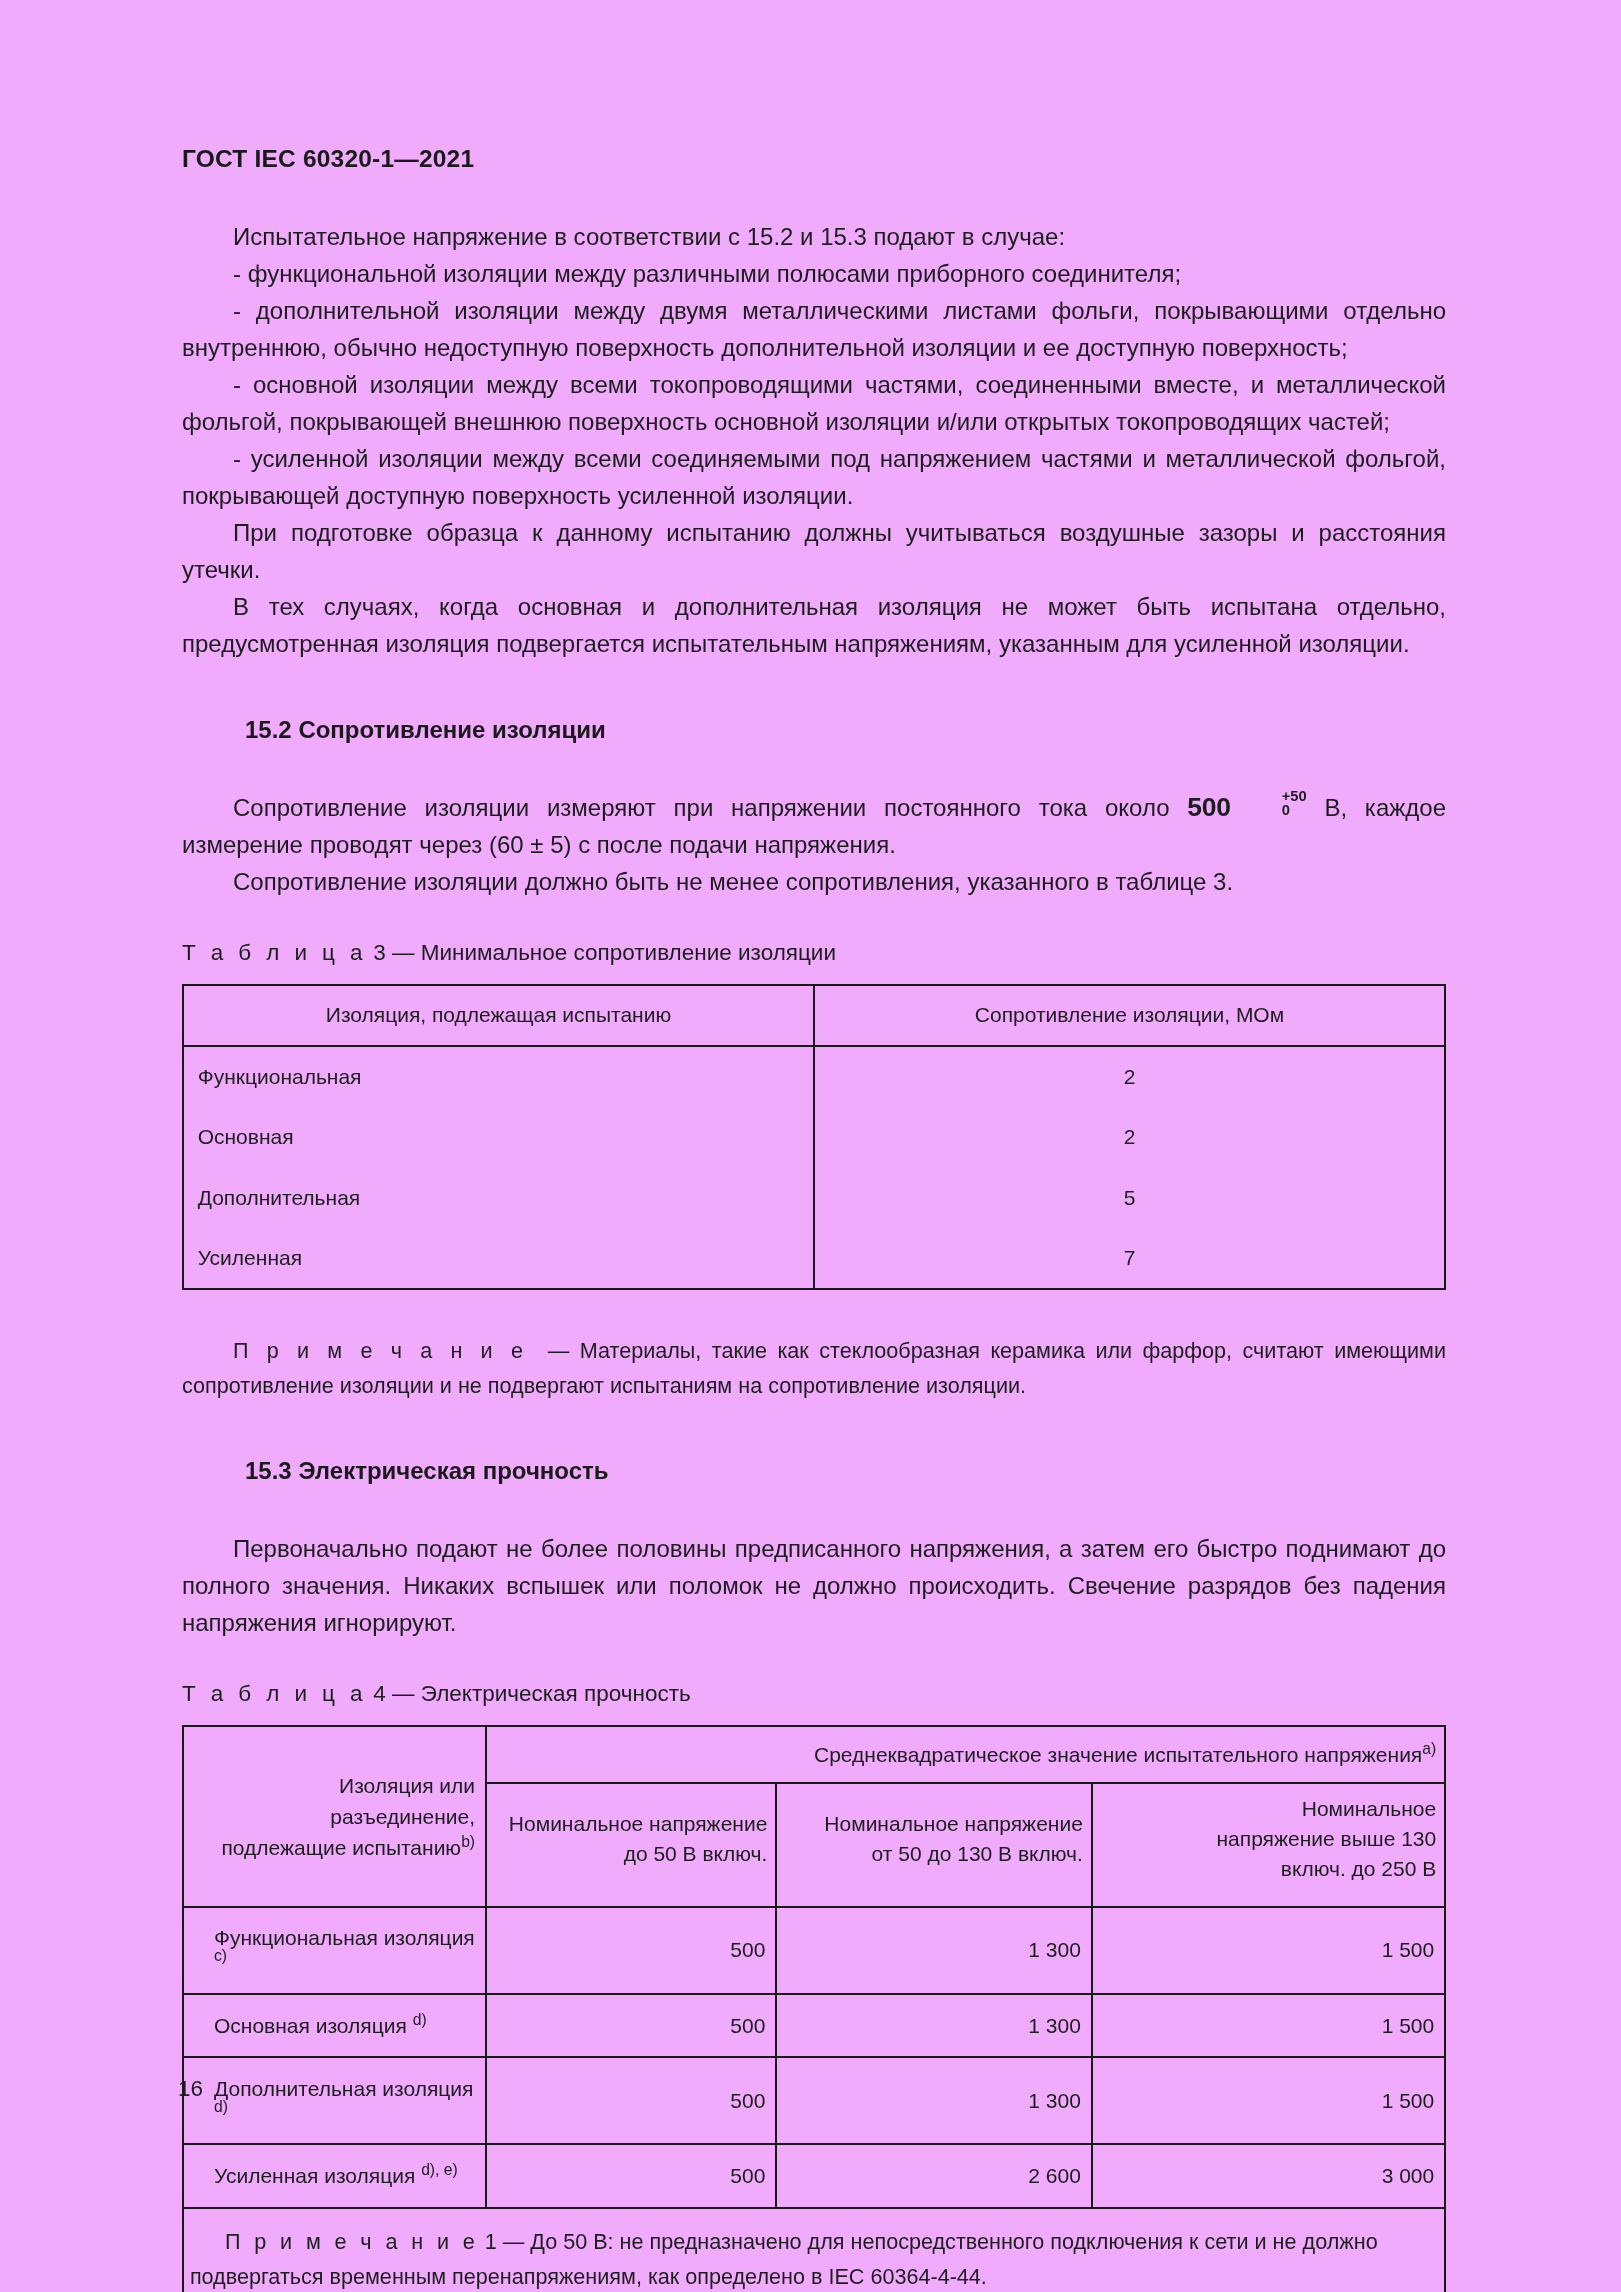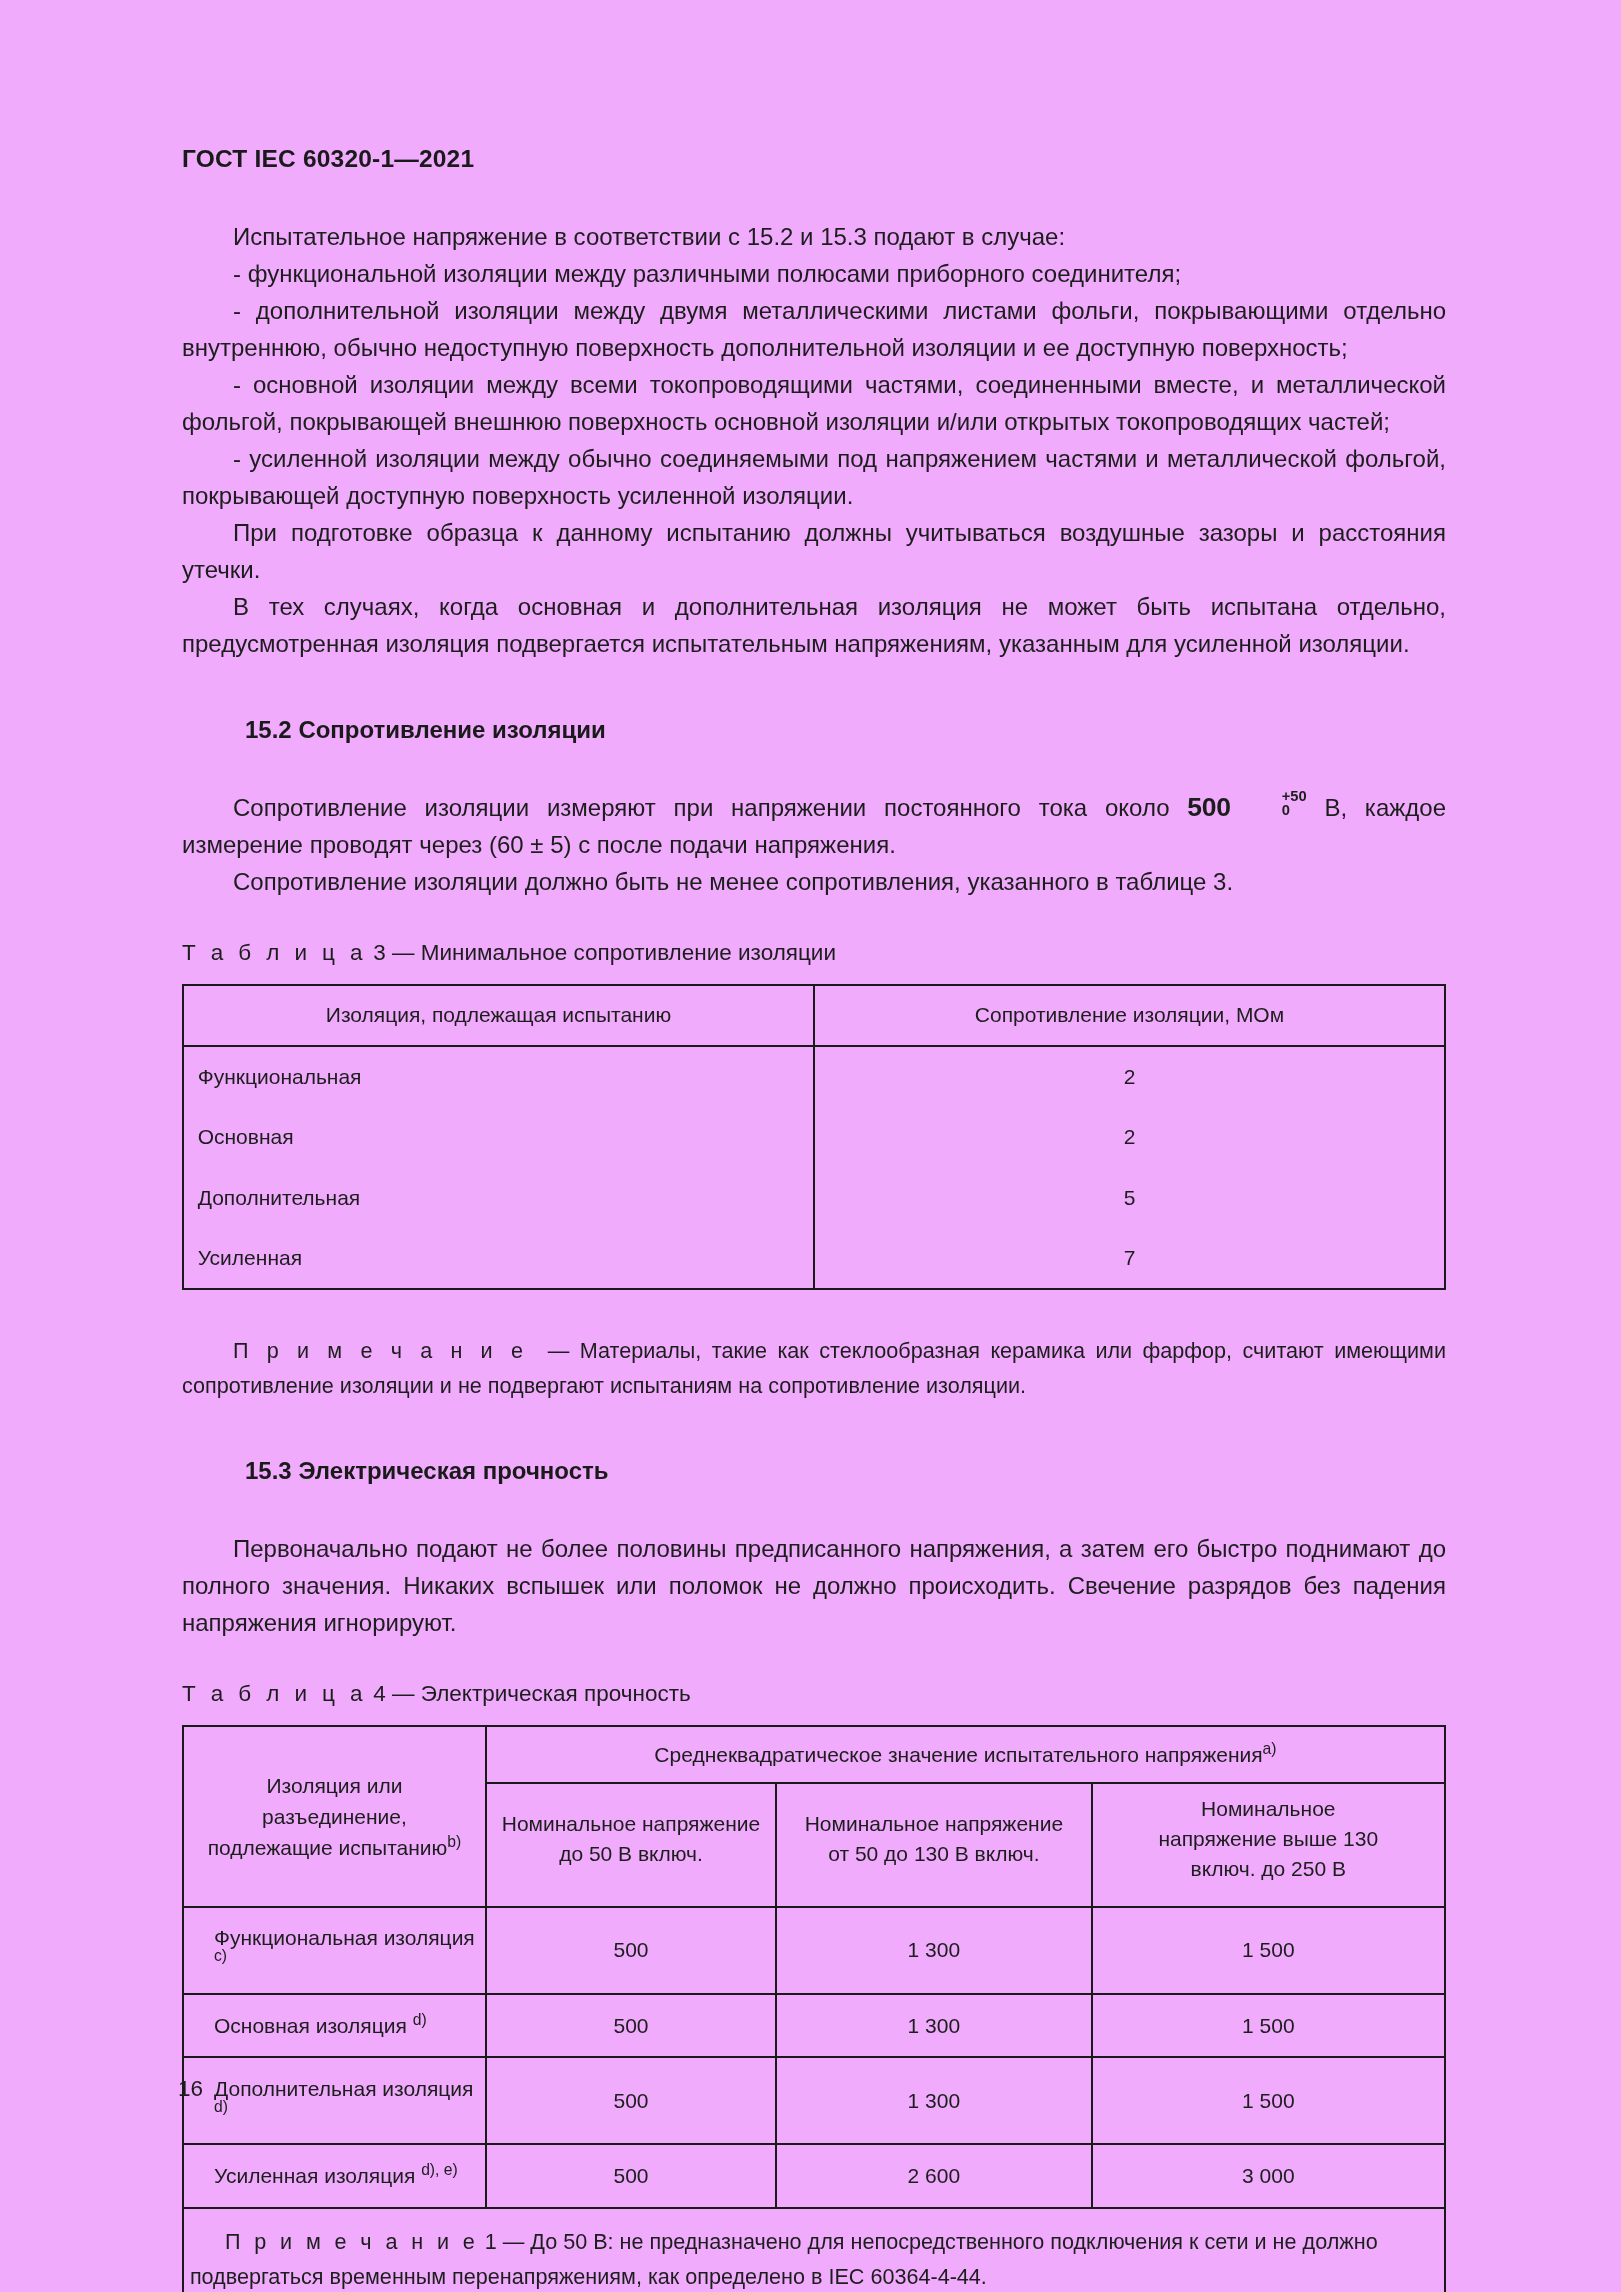--- a/index.html
+++ b/index.html
@@ -118,21 +118,21 @@
   .t3 td.c2 { text-align: center; padding-left: 0; }
 
   
   .t4 {
     border-left: 2.5px solid #1a1a1a;
     border-right: 2.5px solid #1a1a1a;
     border-top: 2.9px solid #1a1a1a;
   }
   .t4 th, .t4 td {
     border-right: 2.5px solid #1a1a1a;
-    text-align: center;
+    text-align: right;
     vertical-align: middle;
     padding: 9.8px 7.8px;
   }
   .t4 th:last-child, .t4 td:last-child { border-right: none; }
   .t4 .hd-left {
     vertical-align: middle;
     line-height: 31px;
     padding: 9.8px 9.8px;
   }
   .t4 .hd-span {
@@ -180,21 +180,21 @@
 
 <div class="page">
   <div class="content">
 
     <div class="doc-header">ГОСТ IEC 60320-1—2021</div>
 
     <p class="indent">Испытательное напряжение в соответствии с 15.2 и 15.3 подают в случае:</p>
     <p class="dash">-  функциональной изоляции между различными полюсами приборного соединителя;</p>
     <p class="dash">-  дополнительной изоляции между двумя металлическими листами фольги, покрывающими отдельно внутреннюю, обычно недоступную поверхность дополнительной изоляции и ее доступную поверхность;</p>
     <p class="dash">-  основной изоляции между всеми токопроводящими частями, соединенными вместе, и металлической фольгой, покрывающей внешнюю поверхность основной изоляции и/или открытых токопроводящих частей;</p>
-    <p class="dash">-  усиленной изоляции между обычно соединяемыми под напряжением частями и металлической фольгой, покрывающей доступную поверхность усиленной изоляции.</p>
+    <p class="dash">-  усиленной изоляции между всеми соединяемыми под напряжением частями и металлической фольгой, покрывающей доступную поверхность усиленной изоляции.</p>
     <p class="indent">При подготовке образца к данному испытанию должны учитываться воздушные зазоры и расстояния утечки.</p>
     <p class="indent">В тех случаях, когда основная и дополнительная изоляция не может быть испытана отдельно, предусмотренная изоляция подвергается испытательным напряжениям, указанным для усиленной изоляции.</p>
 
     <div class="gap-lg"></div>
     <div class="sec-head">15.2 Сопротивление изоляции</div>
     <div class="gap-md"></div>
 
     <p class="indent"><span>Сопротивление изоляции измеряют при напряжении постоянного тока около </span><span class="v500">500</span><span class="supsub"><span class="sup">+50</span><span class="sub">0</span></span><span> В, каждое измерение проводят через (60 ± 5) с после подачи напряжения.</span></p>
 
     <p class="indent">Сопротивление изоляции должно быть не менее сопротивления, указанного в таблице 3.</p>

